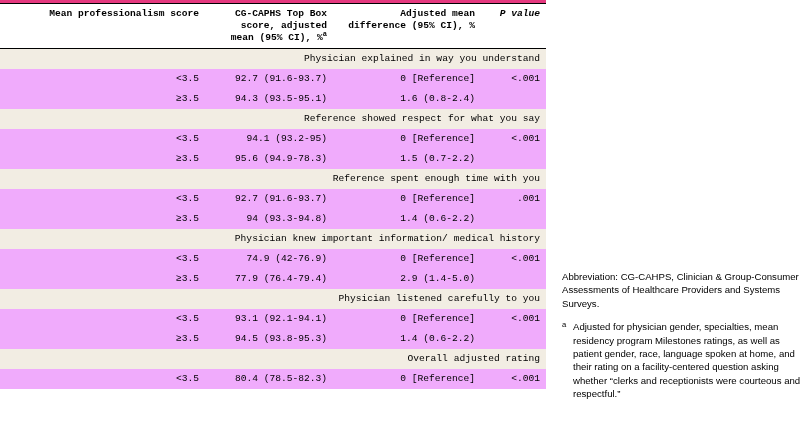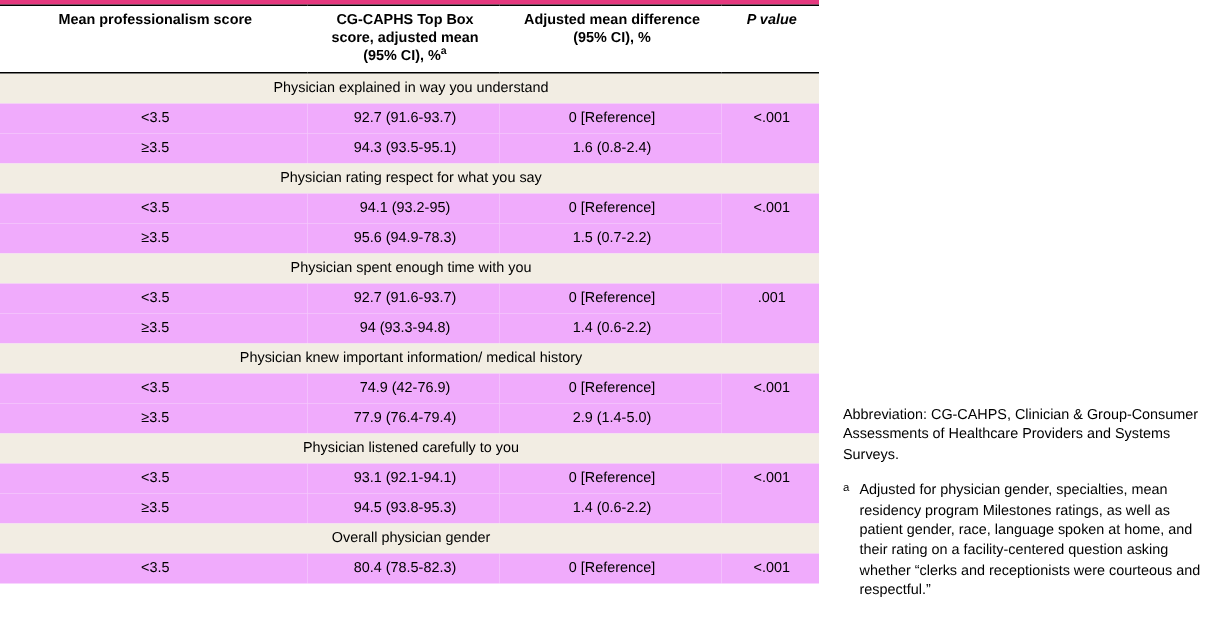--- a/index.html
+++ b/index.html
@@ -41,24 +41,25 @@
     padding: 6px 8px 6px 8px;
     color: #000;
   }
   table.main {
     border-collapse: collapse;
     width: 546px;
     table-layout: fixed;
   }
   table.main td, table.main th {
     vertical-align: top;
-    text-align: center;
+    text-align: right;
     font-size: 9.6px;
     padding: 4px 6px 4px 8px;
     line-height: 12px;
+    font-family: Liberation Mono, monospace;
   }
   thead th {
     font-weight: bold;
     font-size: 9.6px;
     border-top: 1px solid #000;
     border-bottom: 1px solid #000;
     padding-top: 5px;
     padding-bottom: 5px;
     line-height: 12px;
   }
@@ -147,36 +148,36 @@
           <td>0 [Reference]</td>
           <td class="pval" rowspan="2">&lt;.001</td>
         </tr>
         <tr class="data-row">
           <td class="indent">≥3.5</td>
           <td>94.3 (93.5-95.1)</td>
           <td>1.6 (0.8-2.4)</td>
         </tr>
 
         <tr class="group-row">
-          <td colspan="4">Physician rating respect for what you say</td>
+          <td colspan="4">Reference showed respect for what you say</td>
         </tr>
         <tr class="data-row">
           <td class="indent">&lt;3.5</td>
           <td>94.1 (93.2-95)</td>
           <td>0 [Reference]</td>
           <td class="pval" rowspan="2">&lt;.001</td>
         </tr>
         <tr class="data-row">
           <td class="indent">≥3.5</td>
           <td>95.6 (94.9-78.3)</td>
           <td>1.5 (0.7-2.2)</td>
         </tr>
 
         <tr class="group-row">
-          <td colspan="4">Physician spent enough time with you</td>
+          <td colspan="4">Reference spent enough time with you</td>
         </tr>
         <tr class="data-row">
           <td class="indent">&lt;3.5</td>
           <td>92.7 (91.6-93.7)</td>
           <td>0 [Reference]</td>
           <td class="pval" rowspan="2">.001</td>
         </tr>
         <tr class="data-row">
           <td class="indent">≥3.5</td>
           <td>94 (93.3-94.8)</td>
@@ -207,21 +208,21 @@
           <td>0 [Reference]</td>
           <td class="pval" rowspan="2">&lt;.001</td>
         </tr>
         <tr class="data-row">
           <td class="indent">≥3.5</td>
           <td>94.5 (93.8-95.3)</td>
           <td>1.4 (0.6-2.2)</td>
         </tr>
 
         <tr class="group-row">
-          <td colspan="4">Overall physician gender</td>
+          <td colspan="4">Overall adjusted rating</td>
         </tr>
         <tr class="data-row">
           <td class="indent">&lt;3.5</td>
           <td>80.4 (78.5-82.3)</td>
           <td>0 [Reference]</td>
           <td class="pval" rowspan="2">&lt;.001</td>
         </tr>
 
       </tbody>
     </table>

